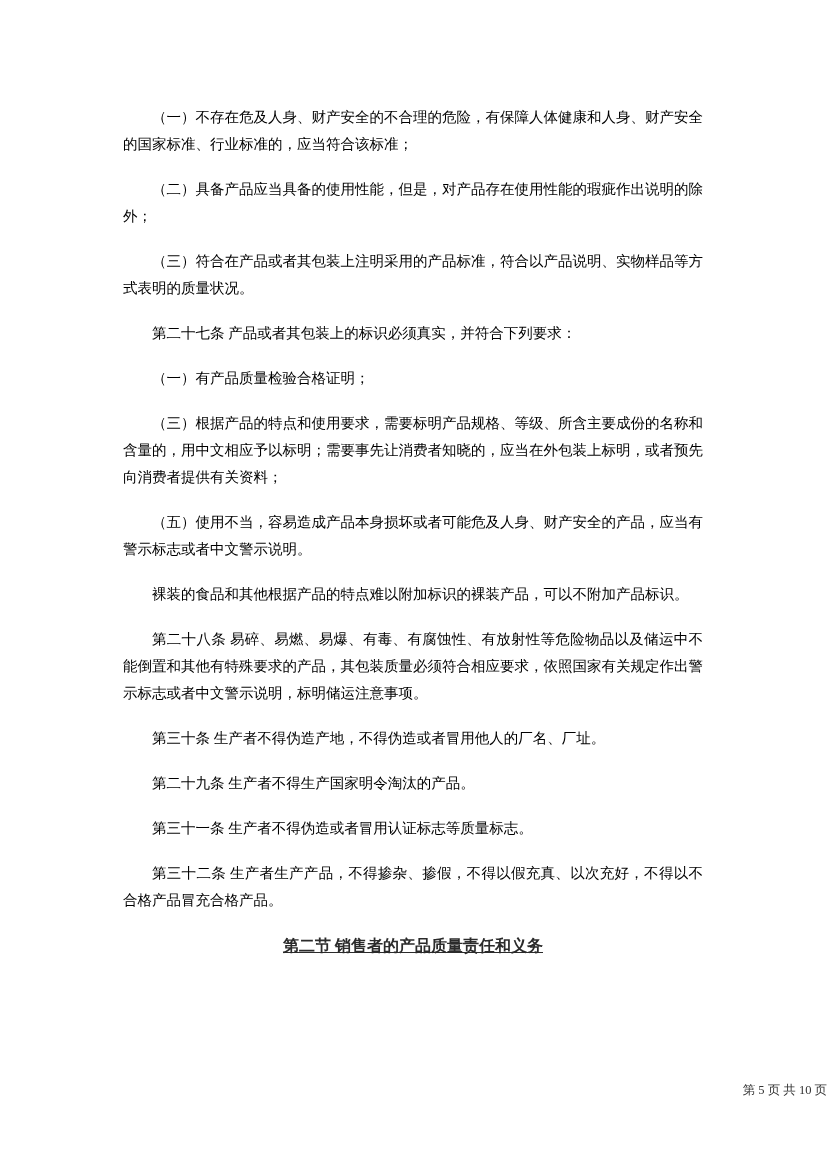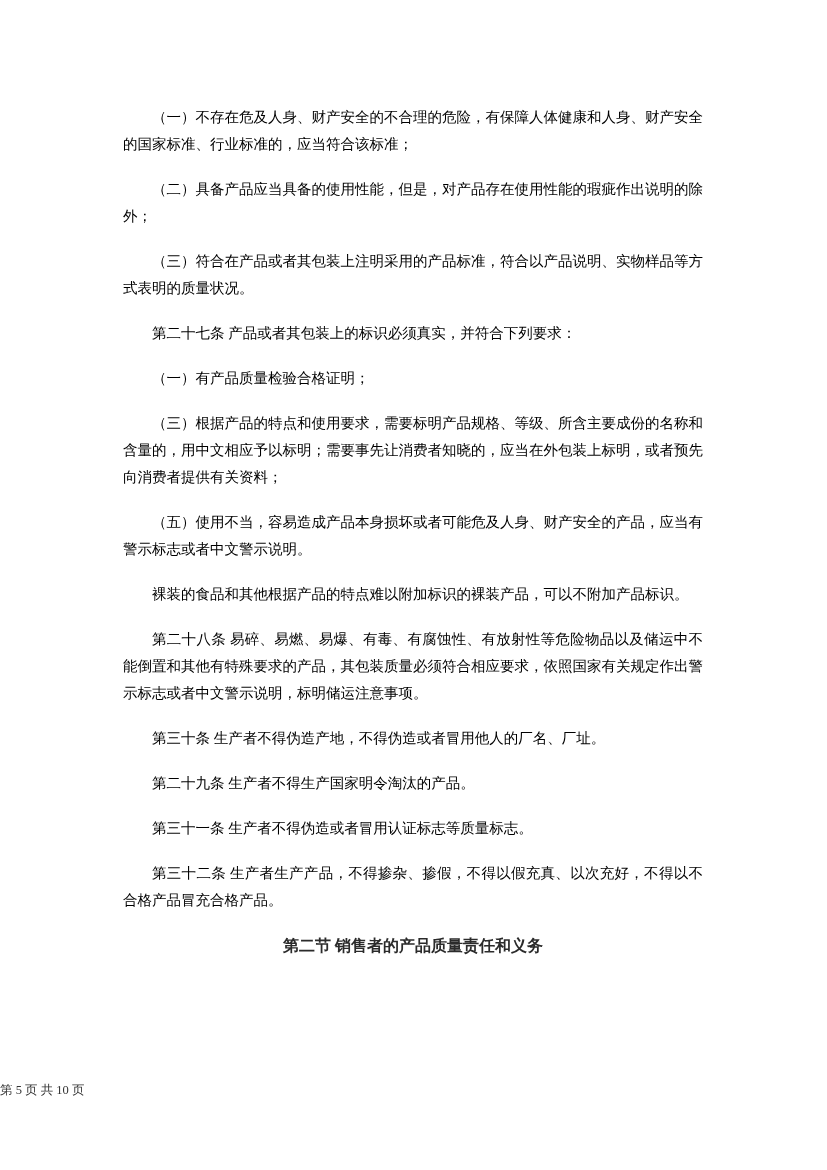--- a/index.html
+++ b/index.html
@@ -38,27 +38,28 @@
     color: #000000;
   }
   .section-heading {
     margin: 14px 0 0 0;
     font-size: 16px;
     font-weight: bold;
     line-height: 27px;
     text-align: center;
     text-indent: 0;
     color: #2b2b2b;
+    text-decoration: underline;
   }
   .footer {
     position: absolute;
     top: 1082px;
     left: 0;
     right: 0;
-    text-align: left;
+    text-align: right;
     font-size: 12.5px;
     line-height: 16px;
     color: #333333;
   }
 </style>
 </head>
 <body>
 
 <div class="page">
   <main class="content">

